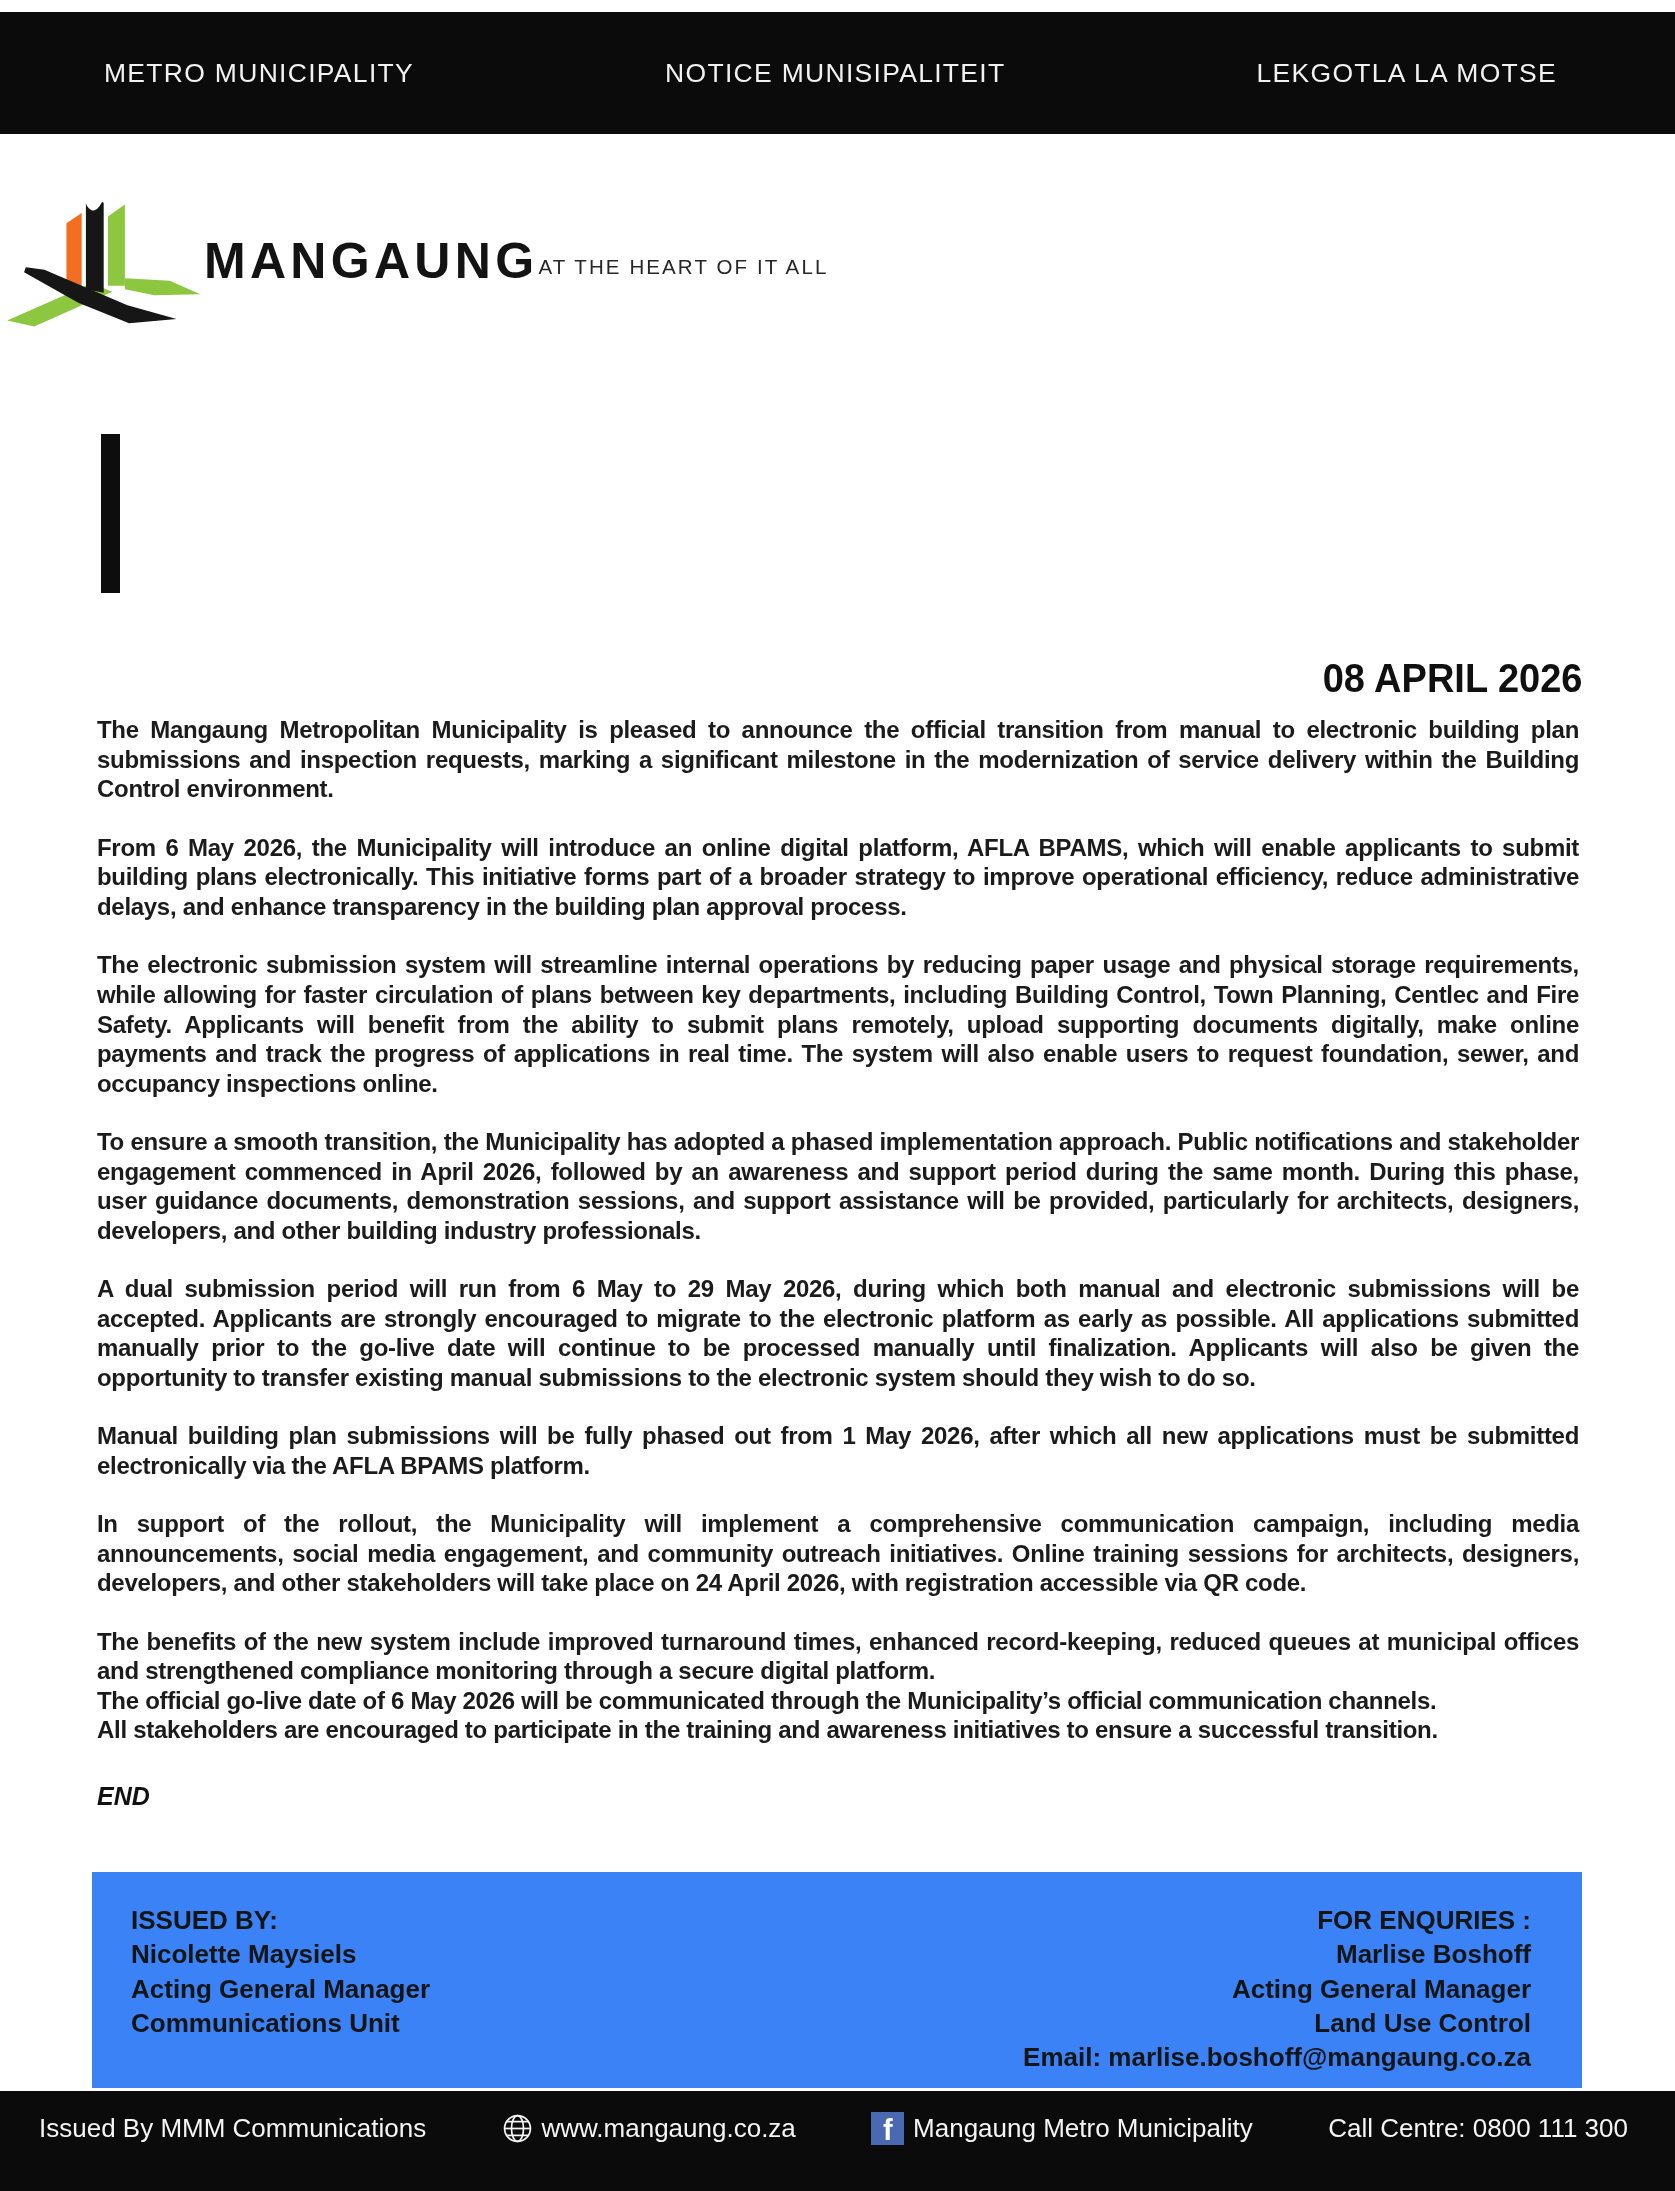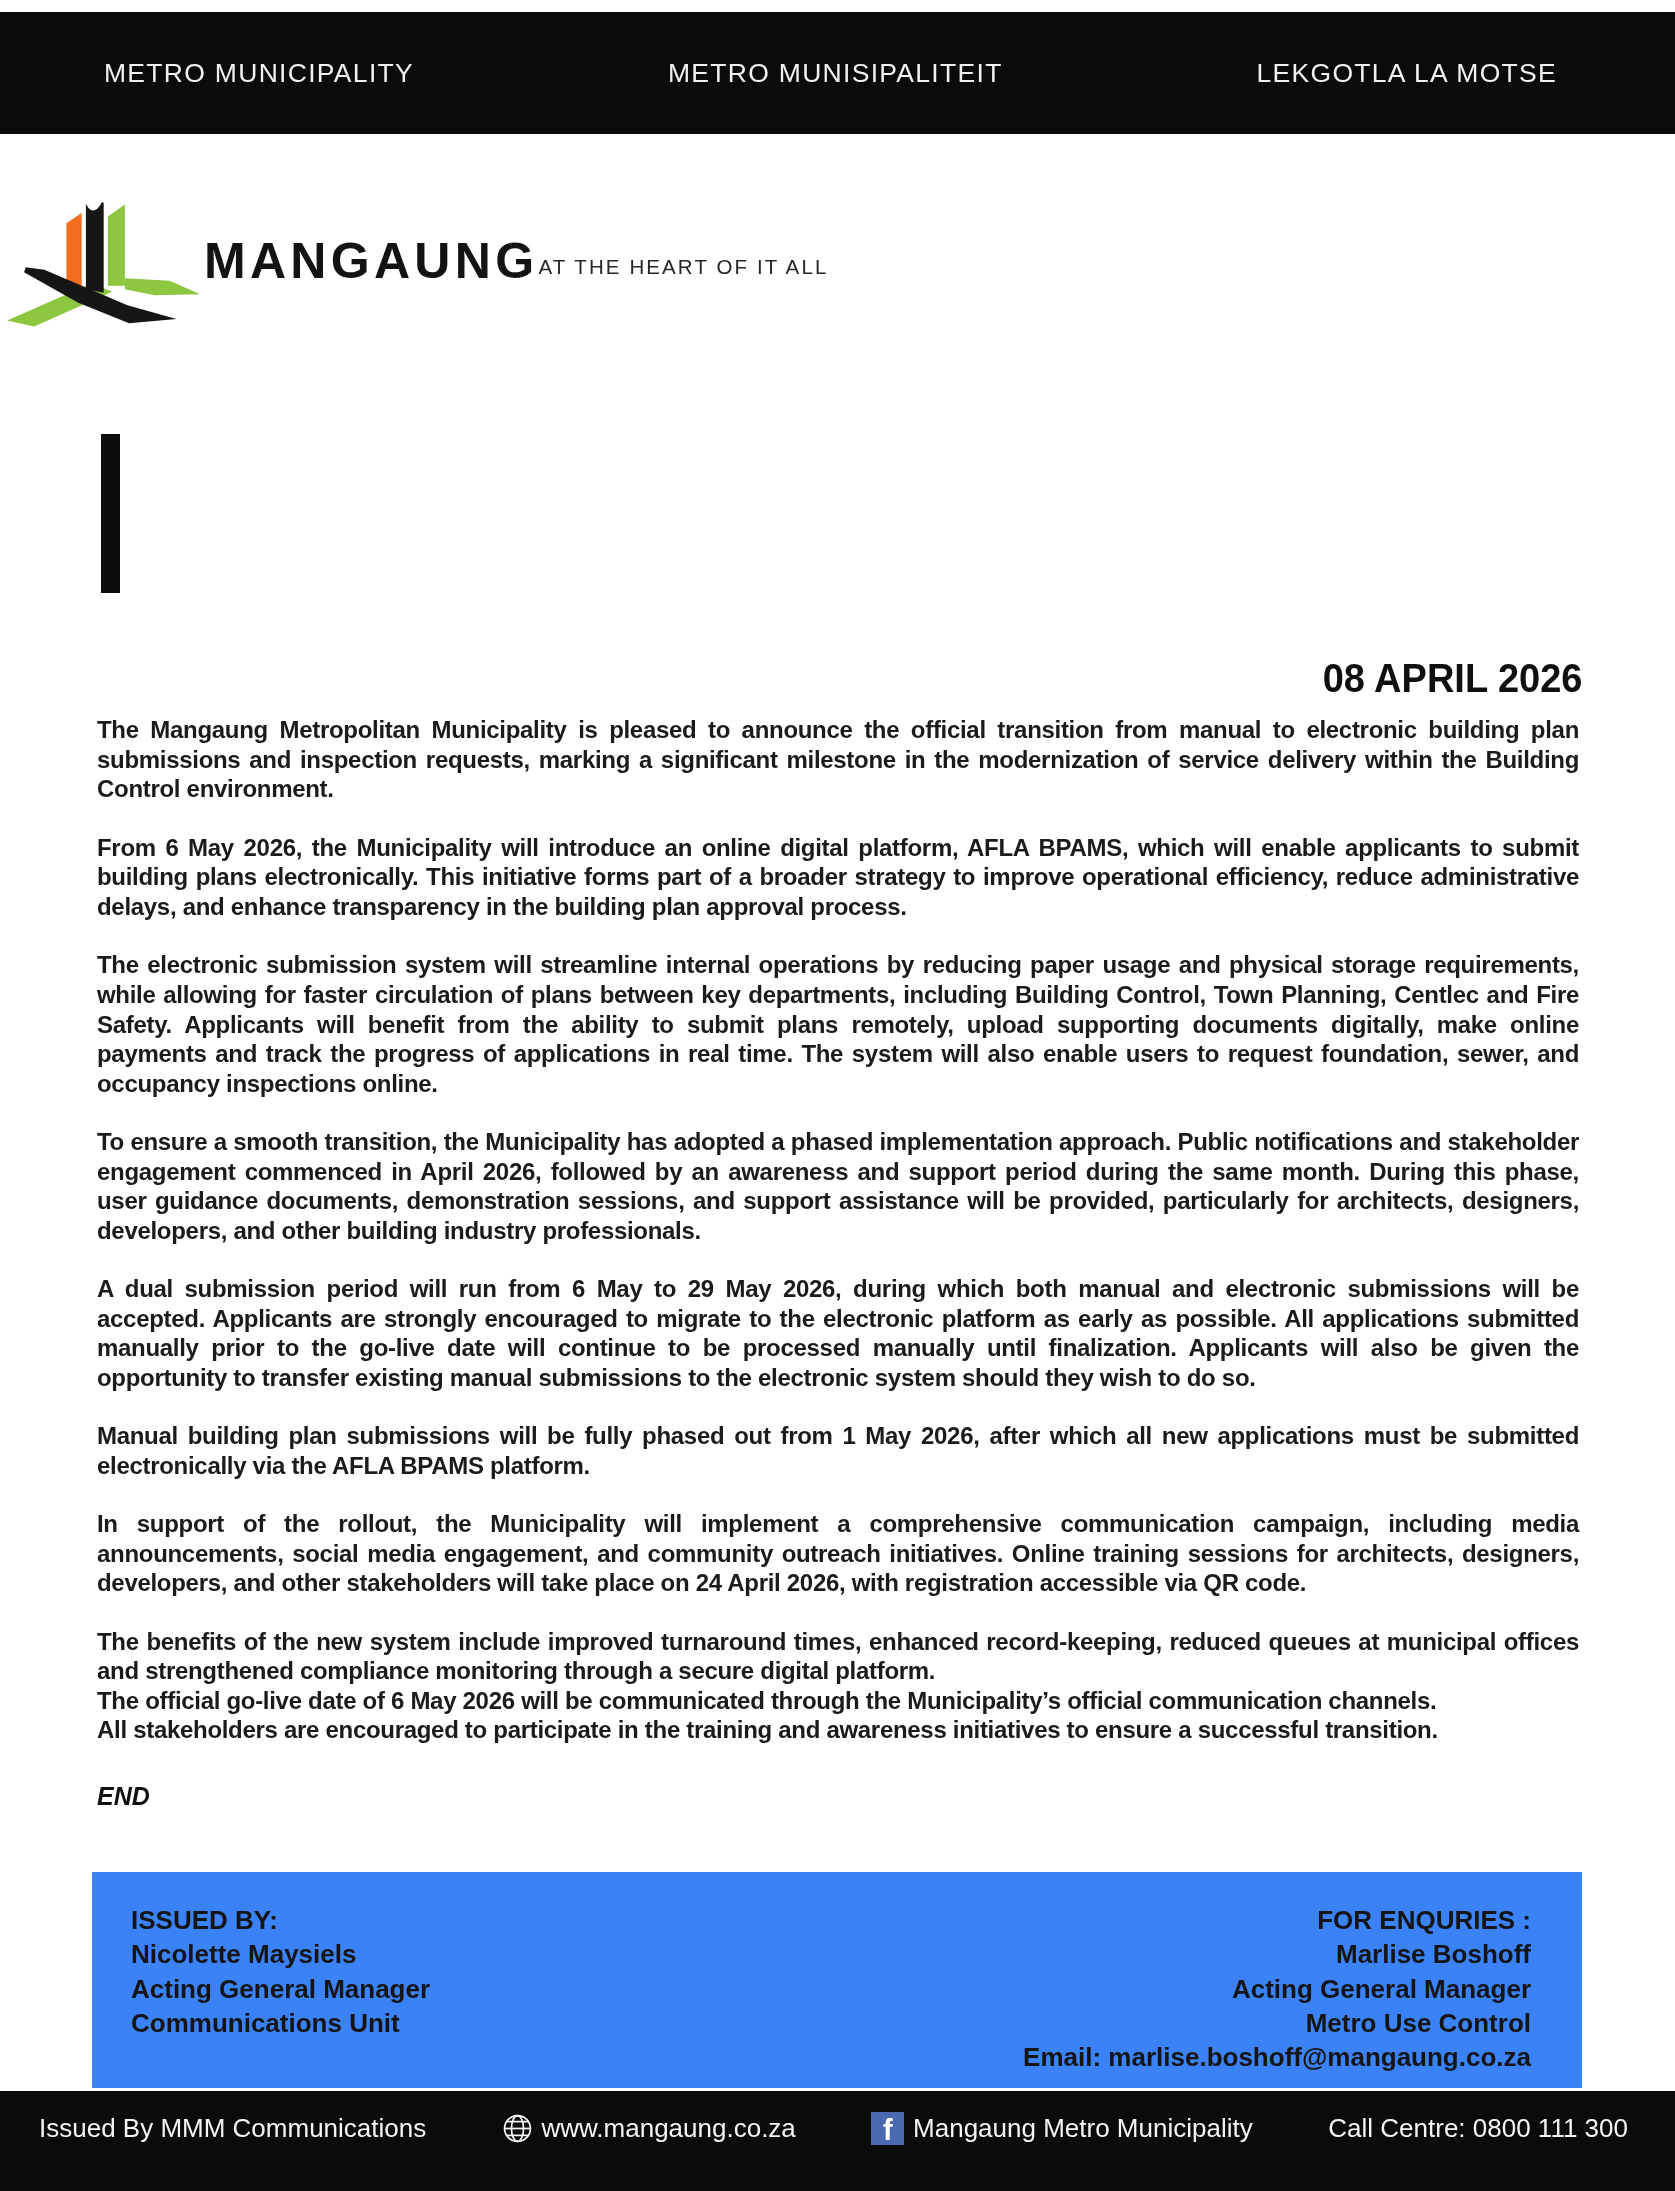--- a/index.html
+++ b/index.html
@@ -108,21 +108,21 @@
     font-size:29px; font-weight:700; line-height:29px; overflow:hidden;
   }
 </style>
 </head>
 <body>
 
 <div class="page">
 
   <div class="topbar">
     <span>METRO MUNICIPALITY</span>
-    <span>METRO MUNISIPALITEIT</span>
+    <span>NOTICE MUNISIPALITEIT</span>
     <span>LEKGOTLA LA MOTSE</span>
   </div>
 
   <div class="logo-section">
     <svg class="logo-icon" viewBox="0 0 240 170" xmlns="http://www.w3.org/2000/svg">
 
       <polygon points="8,153 108,109 132,119 40,160" fill="#8dc63f"></polygon>
 
       <polygon points="78,38 96,26 96,124 78,124" fill="#f26f21"></polygon>
 
@@ -167,21 +167,21 @@
     <div class="ibox-col">
       <div class="ibox-heading">ISSUED BY:</div>
       <div>Nicolette Maysiels</div>
       <div>Acting General Manager</div>
       <div>Communications Unit</div>
     </div>
     <div class="ibox-col right">
       <div class="ibox-heading">FOR ENQURIES :</div>
       <div>Marlise Boshoff</div>
       <div>Acting General Manager</div>
-      <div>Metro Use Control</div>
+      <div>Land Use Control</div>
       <div>Email: marlise.boshoff@mangaung.co.za</div>
     </div>
   </div>
 
   <div class="footer">
     <div class="footer-item">
       <span>Issued By MMM Communications</span>
     </div>
     <div class="footer-item">
       <svg class="globe-icon" viewBox="0 0 36 36" xmlns="http://www.w3.org/2000/svg">

